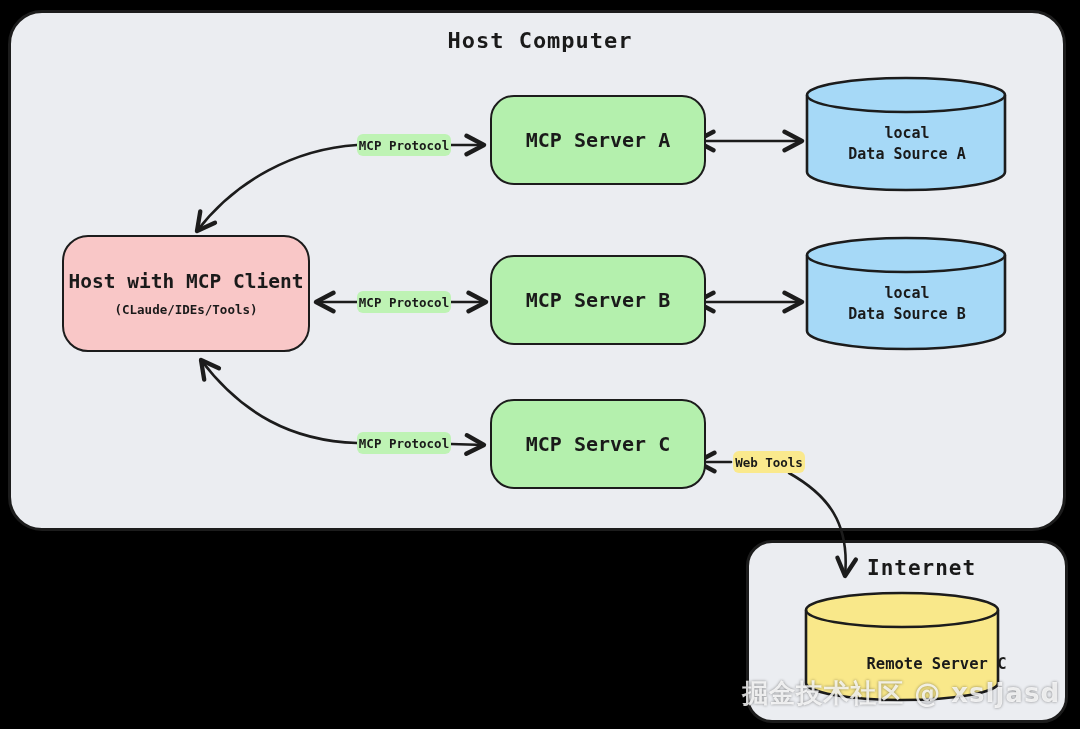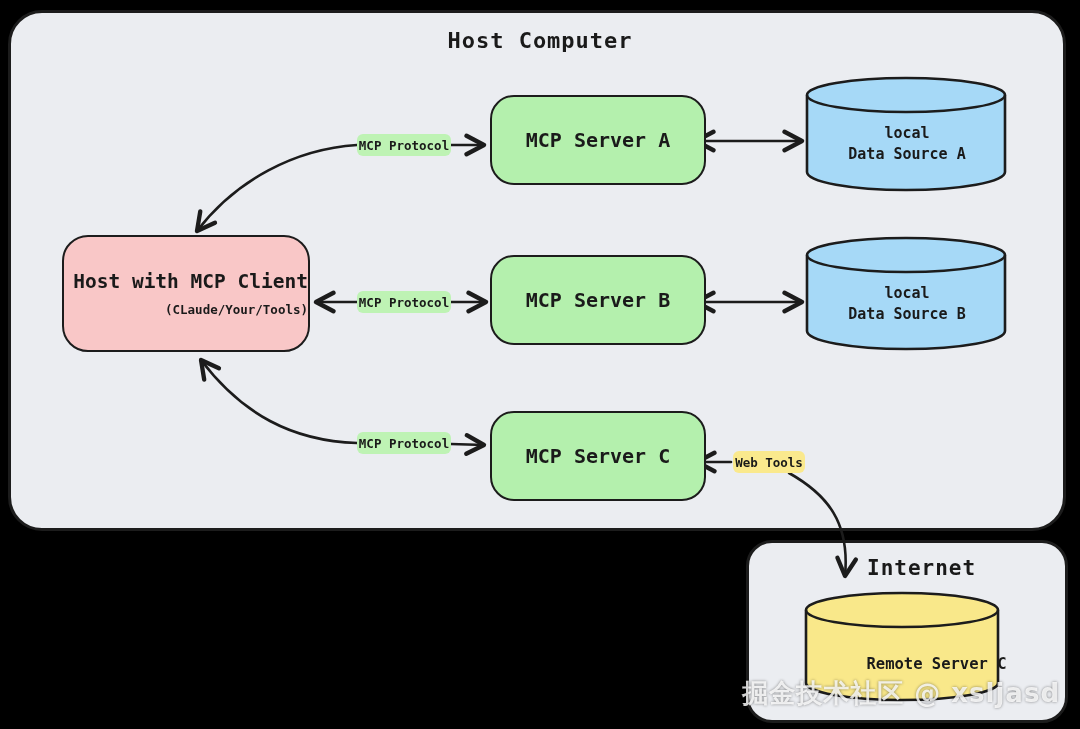--- a/index.html
+++ b/index.html
@@ -33,29 +33,29 @@
   .computer-title{left:540px;top:28px;transform:translateX(-50%);}
   .internet-title{left:867px;top:556px;font-size:21px;}
   .node{
     position:absolute;z-index:3;box-sizing:border-box;
     border:2.6px solid var(--stroke);
     display:flex;flex-direction:column;align-items:center;justify-content:center;
     font-weight:bold;
   }
   .host-box{
     left:62px;top:235px;width:248px;height:117px;border-radius:26px;
-    background:var(--host_pink);gap:9px;align-items:flex-end;
+    background:var(--host_pink);gap:9px;
   }
   .host-title{font-size:19.5px;}
   .host-subtitle{font-size:12.5px;}
   .server-box{
     left:490px;width:216px;height:90px;border-radius:24px;
     background:var(--server_green);font-size:20px;
   }
-  .server-a{top:95px;} .server-b{top:255px;} .server-c{top:411px;}
+  .server-a{top:95px;} .server-b{top:255px;} .server-c{top:399px;}
   .badge{
     position:absolute;z-index:4;box-sizing:border-box;
     display:flex;align-items:center;justify-content:center;
     border-radius:6px;font-weight:bold;font-size:12.5px;
   }
   .badge-mcp{left:357px;width:94px;height:22px;background:var(--badge_green);}
   .badge-a{top:134px;} .badge-b{top:291px;} .badge-c{top:432px;}
   .badge-web{left:733px;top:451px;width:72px;height:22px;background:var(--badge_yellow);}
   .cyl-label{
     position:absolute;z-index:3;text-align:center;font-weight:bold;
@@ -108,21 +108,21 @@
     <path class="wire" d="M451 444 L484 445" marker-end="url(#ah)"></path>
     <path class="wire" d="M731 462 L697 462" marker-end="url(#ah)"></path>
     <path class="wire" d="M789 473 C828 495 850 523 845 576" marker-end="url(#ah)"></path>
   </svg>
 
   <div class="label panel-title computer-title">Host Computer</div>
   <div class="label panel-title internet-title">Internet</div>
 
   <div class="node host-box">
     <div class="host-title">Host with MCP Client</div>
-    <div class="host-subtitle">(CLaude/Your/Tools)</div>
+    <div class="host-subtitle">(CLaude/IDEs/Tools)</div>
   </div>
 
   <div class="node server-box server-a">
     <span>MCP Server A</span>
   </div>
   <div class="node server-box server-b">
     <span>MCP Server B</span>
   </div>
   <div class="node server-box server-c">
     <span>MCP Server C</span>

